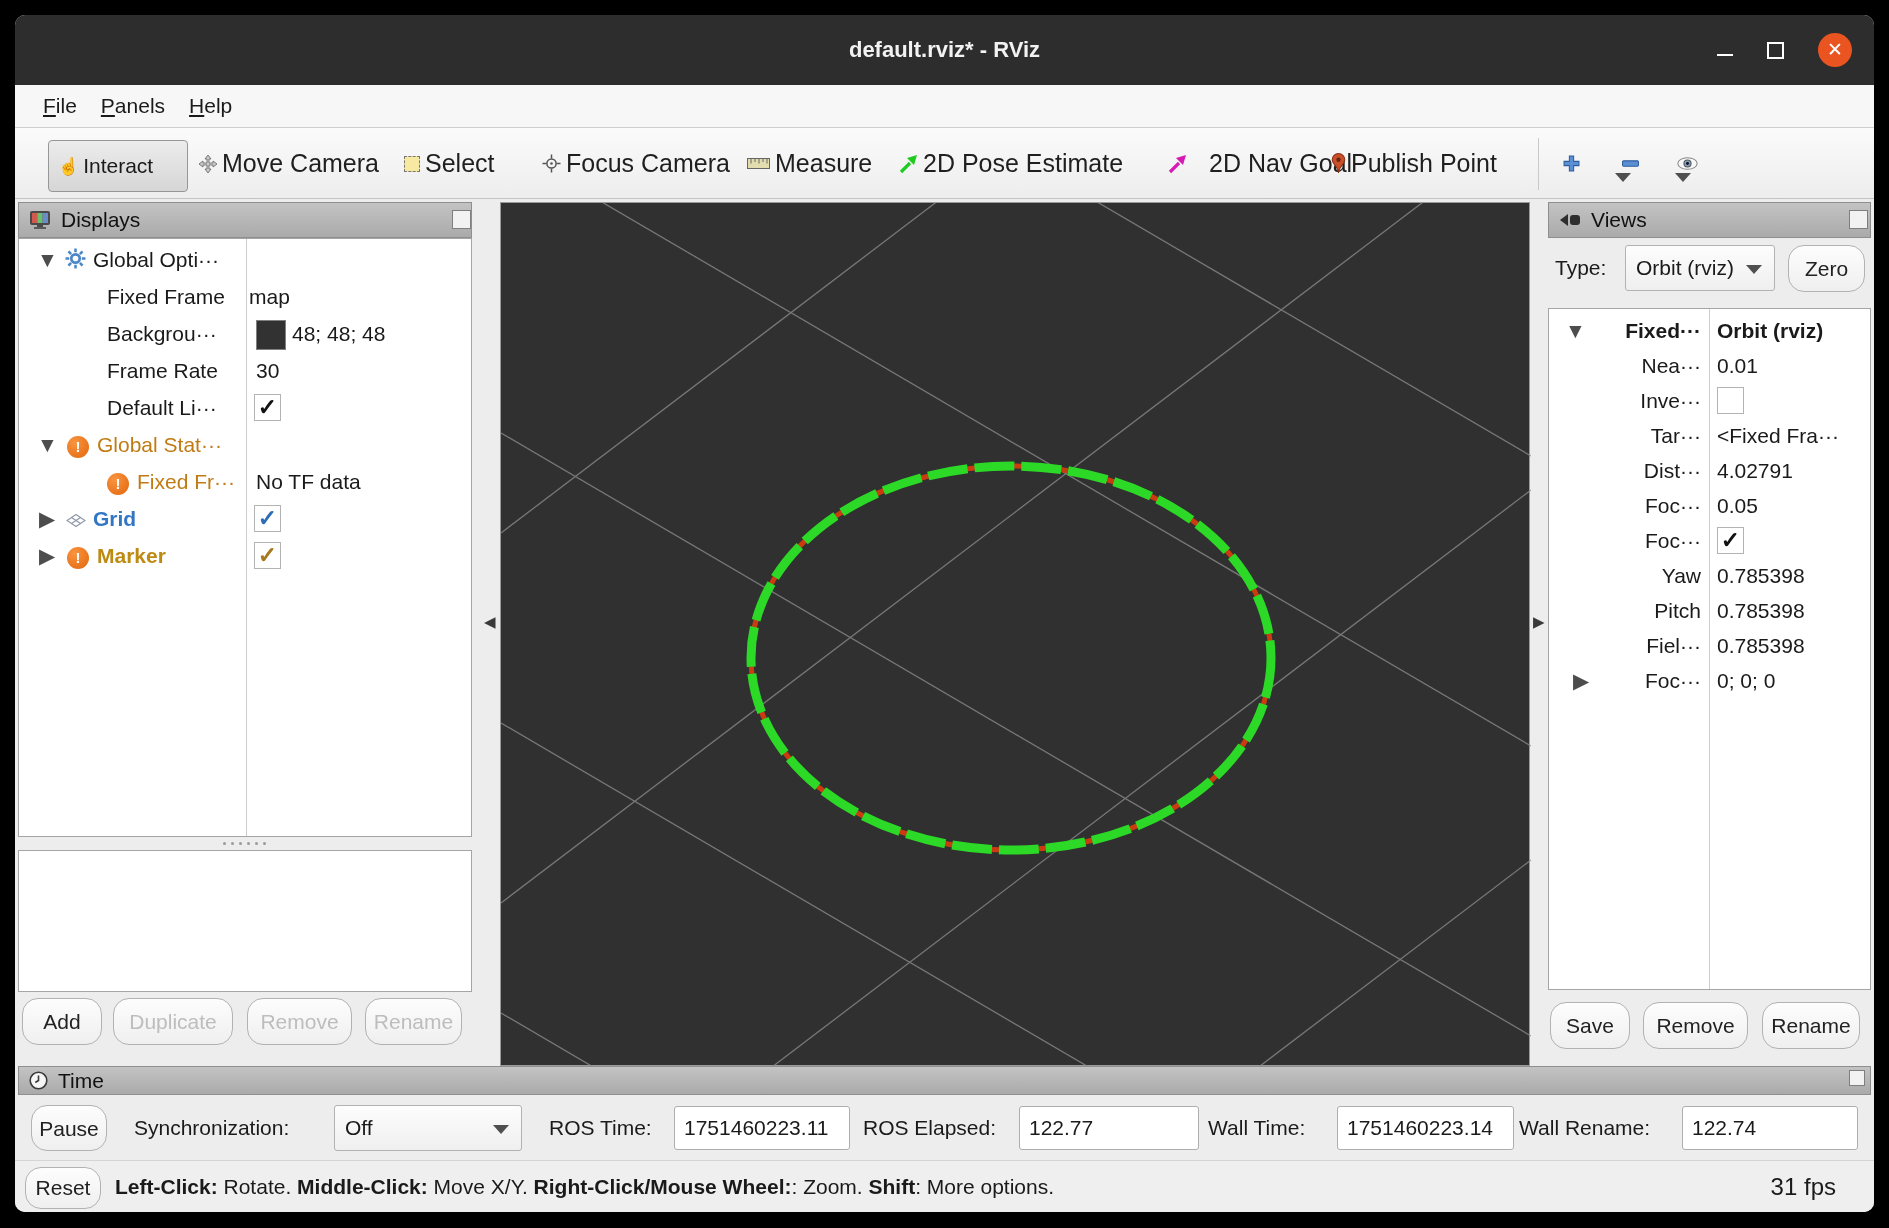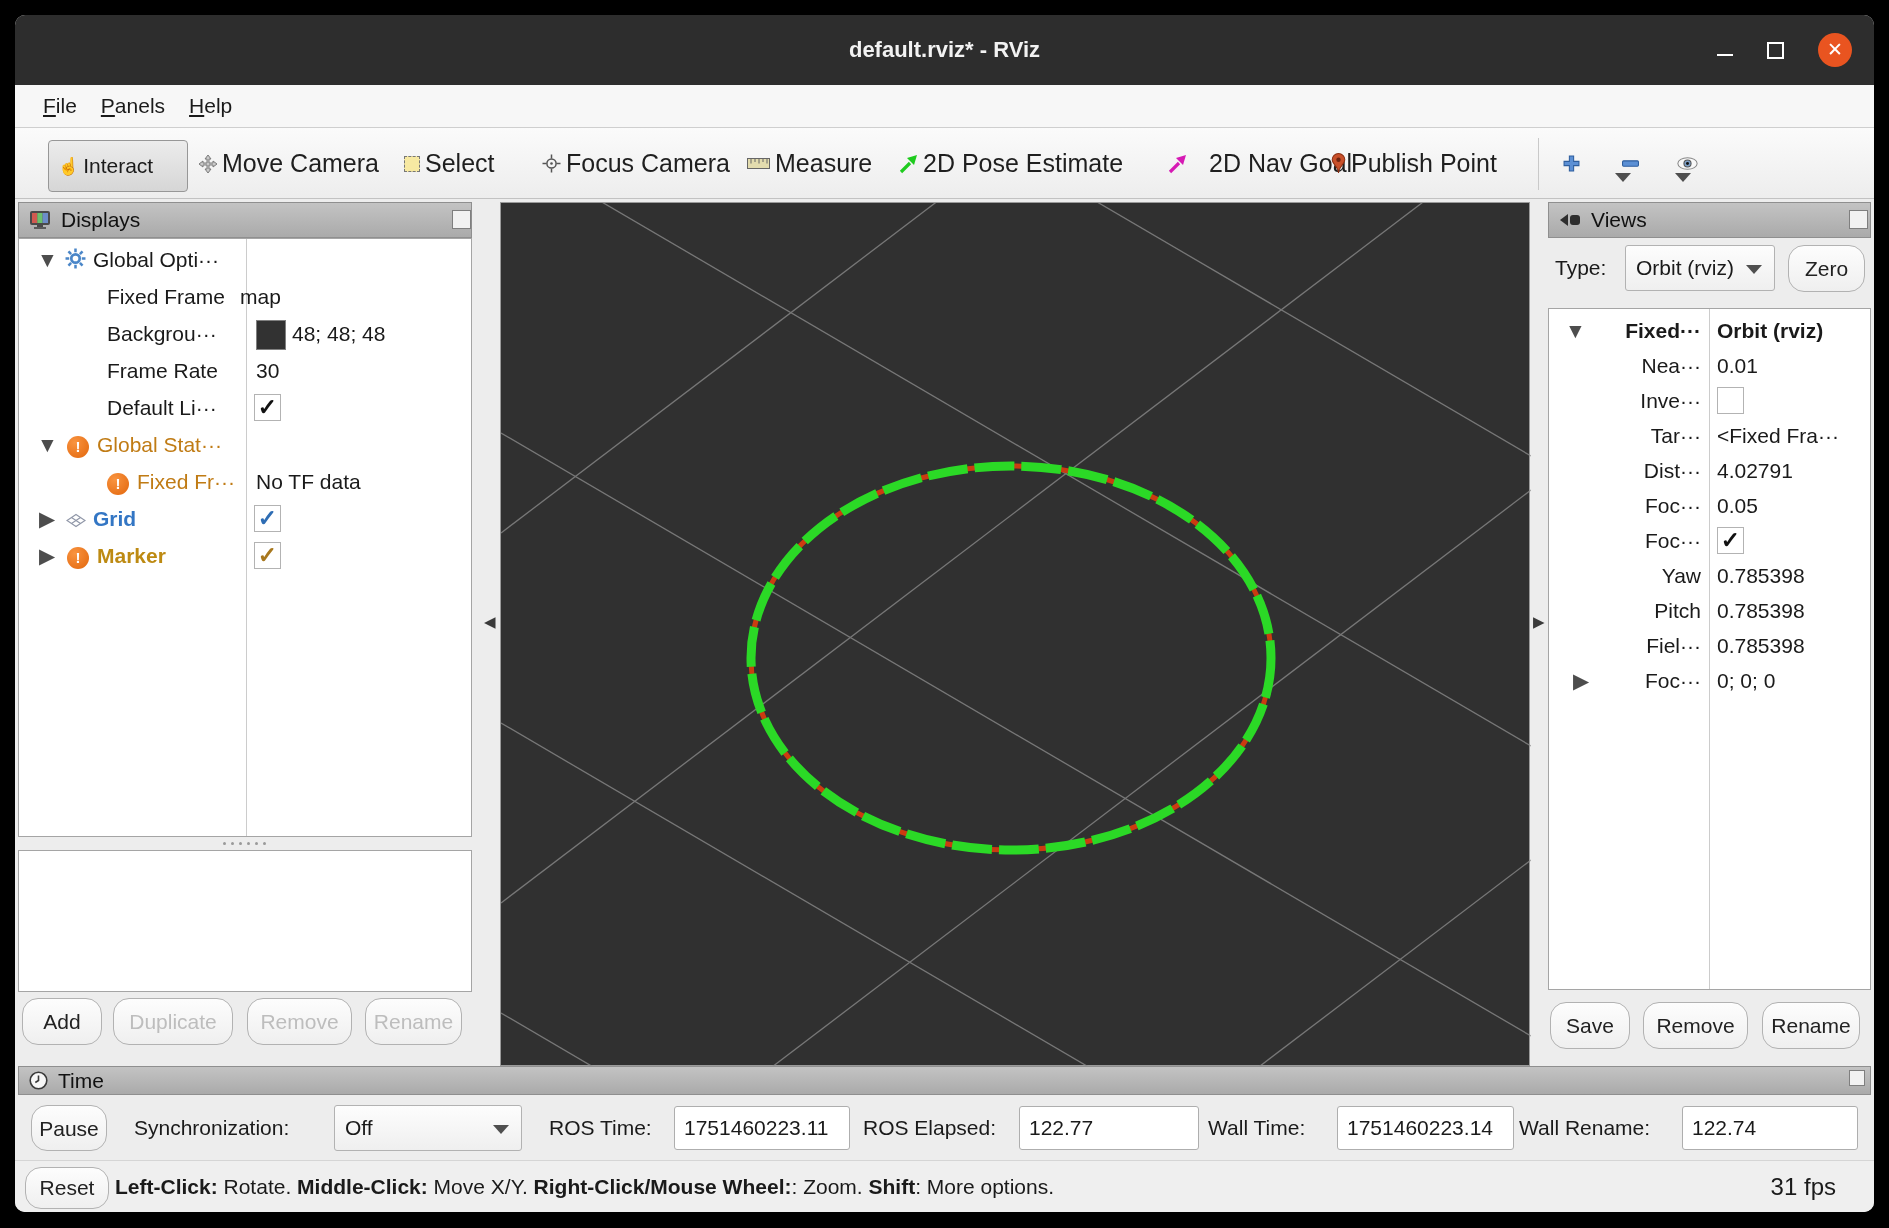--- a/index.html
+++ b/index.html
@@ -187,21 +187,21 @@
               <line x1="16.7" y1="3.3" x2="14.2" y2="5.8"></line>
               <line x1="5.8" y1="14.2" x2="3.3" y2="16.7"></line>
             </g>
           </svg>
       </span>
       <span class="cell" style="left:74px;">Global Opti···</span>
     </div>
 
     <div class="trow" style="top:39px;">
       <span class="cell" style="left:88px;">Fixed Frame</span>
-      <span class="cell" style="left:221px;">map</span>
+      <span class="cell" style="left:230px;">map</span>
     </div>
 
     <div class="trow" style="top:76px;">
       <span class="cell" style="left:88px;">Backgrou···</span>
       <span class="cell" style="left:237px;"><span class="swatch"></span><span>48; 48; 48</span></span>
     </div>
 
     <div class="trow" style="top:113px;">
       <span class="cell" style="left:88px;">Frame Rate</span>
       <span class="cell" style="left:237px;">30</span>
@@ -392,21 +392,21 @@
   <span class="tlabel-inline" style="left:534px; top:1090px;">ROS Time:</span>
   <div class="tinput" style="left:659px; top:1091px; width:176px;">1751460223.11</div>
   <span class="tlabel-inline" style="left:848px; top:1090px;">ROS Elapsed:</span>
   <div class="tinput" style="left:1004px; top:1091px; width:180px;">122.77</div>
   <span class="tlabel-inline" style="left:1193px; top:1090px;">Wall Time:</span>
   <div class="tinput" style="left:1322px; top:1091px; width:177px;">1751460223.14</div>
   <span class="tlabel-inline" style="left:1504px; top:1090px;">Wall Rename:</span>
   <div class="tinput" style="left:1667px; top:1091px; width:176px;">122.74</div>
 
   <div class="statusbar">
-    <div class="pbtn" style="left:10px; top:6px; width:84px; height:42px;text-align:center;">
+    <div class="pbtn" style="left:10px; top:6px; width:76px; height:42px;text-align:center;">
         <span style="line-height:40px;">Reset</span>
       </div>
     <div class="statushelp">
       <b>Left-Click:</b><span> Rotate. </span><b>Middle-Click:</b><span> Move X/Y. </span><b>Right-Click/Mouse Wheel:</b><span>: Zoom. </span><b>Shift</b><span>: More options.</span>
     </div>
     <div class="fps">31 fps</div>
   </div>
 
 </div>
 

